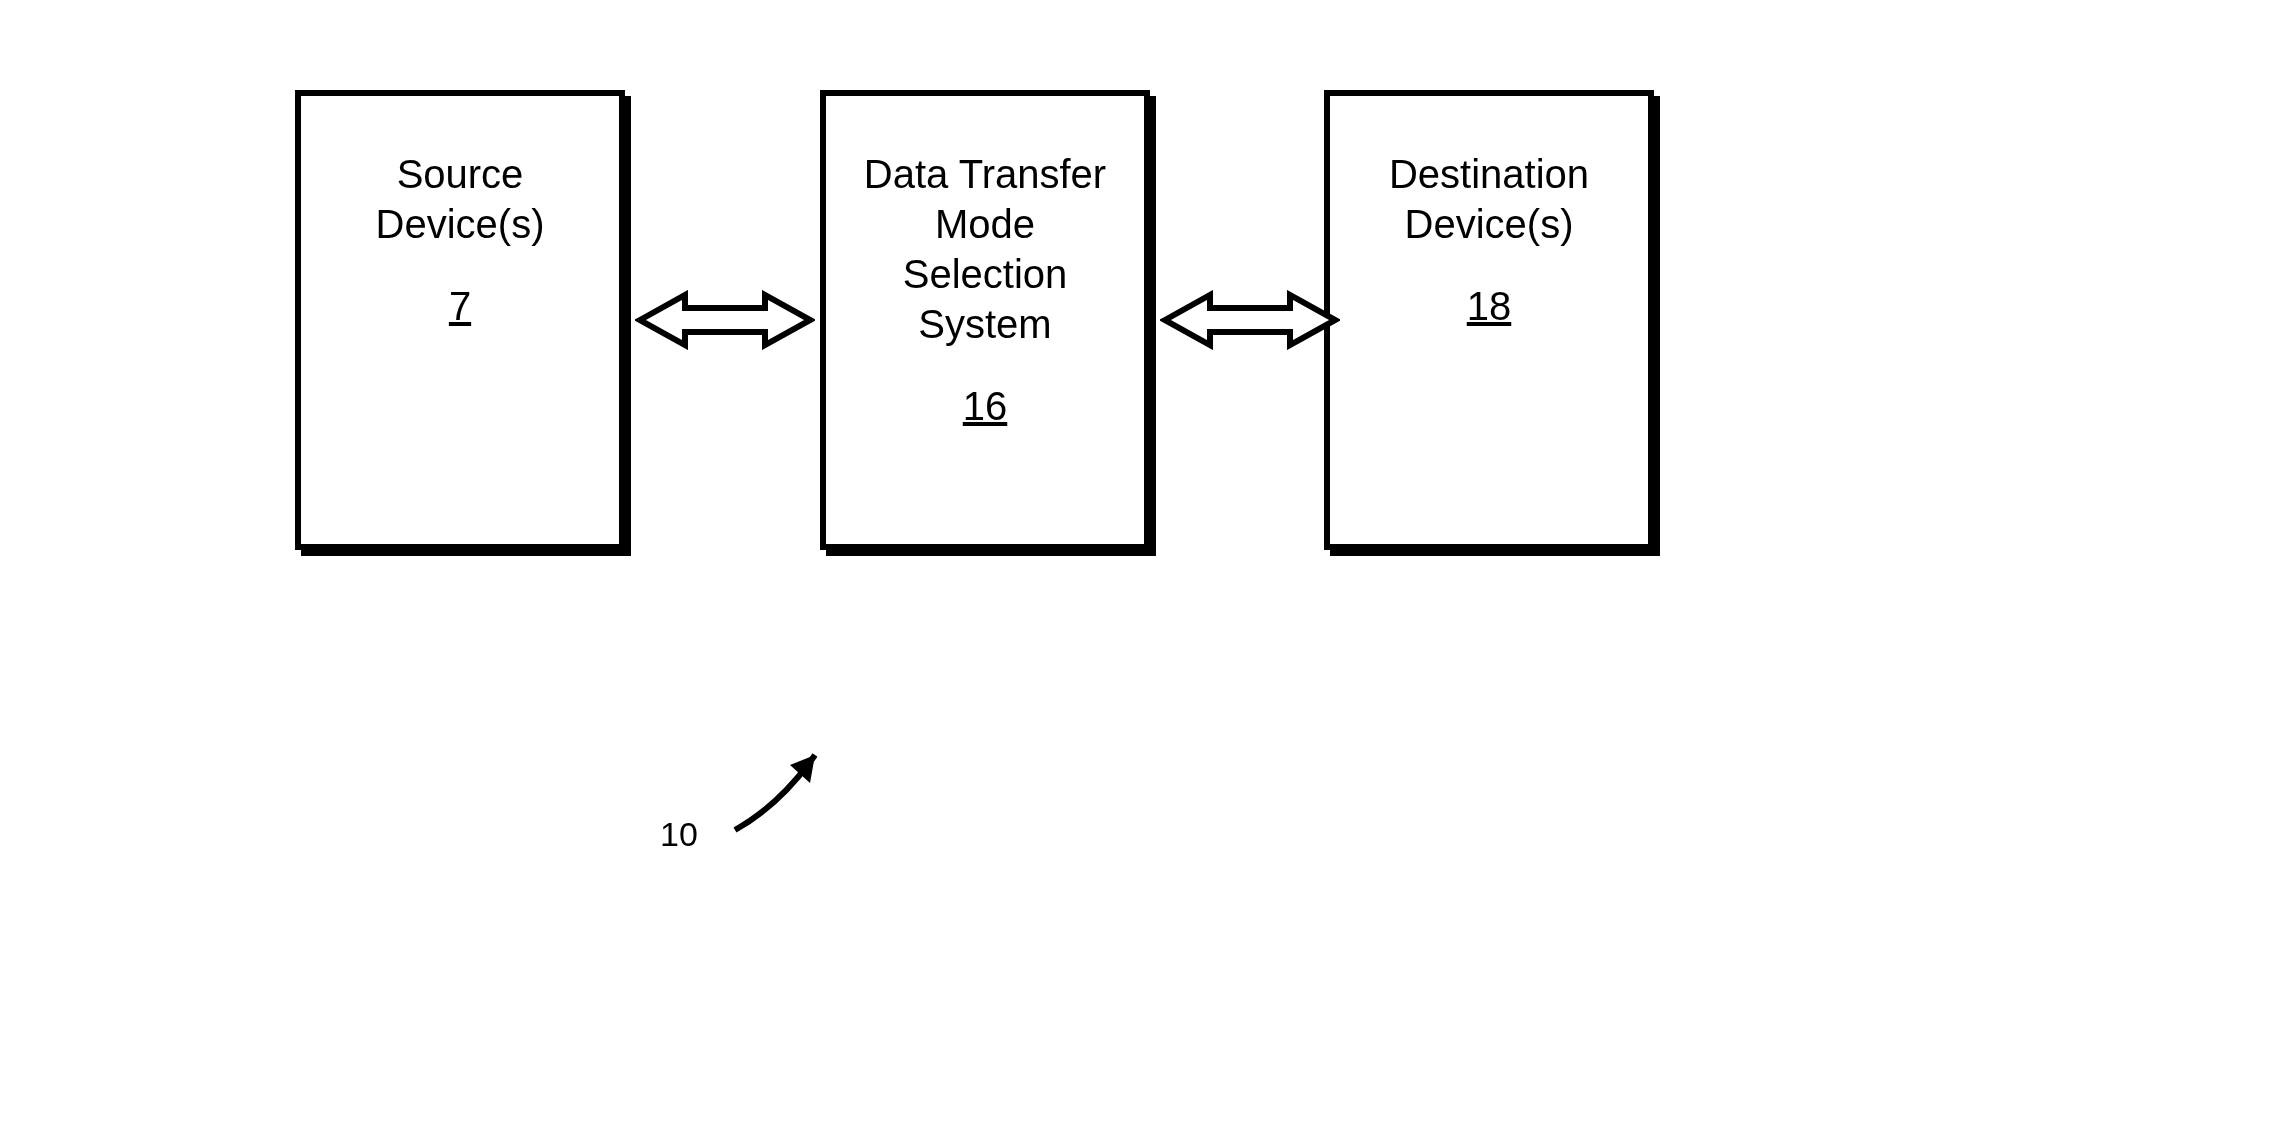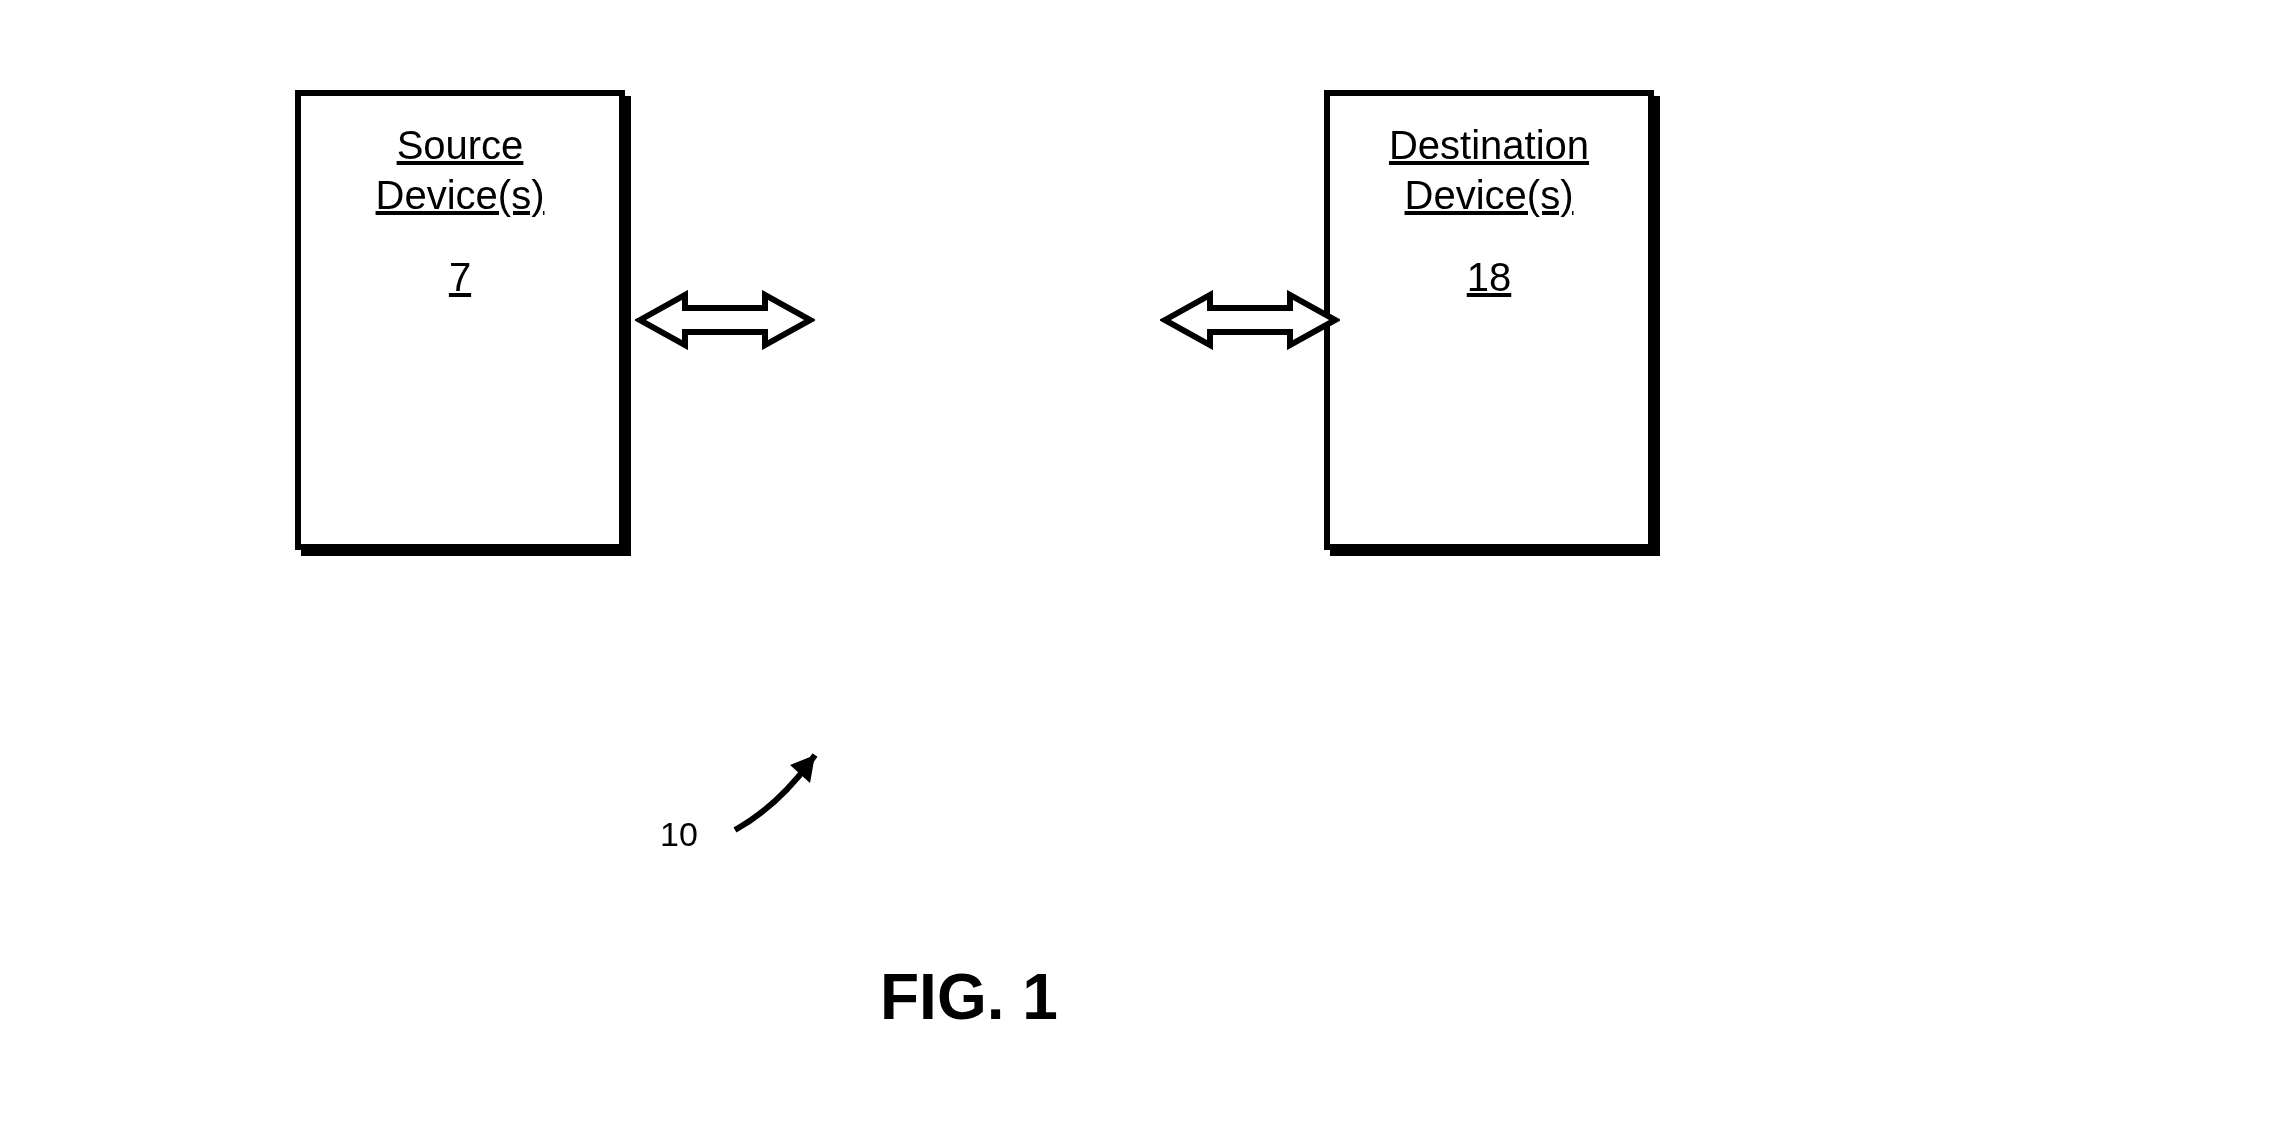--- a/index.html
+++ b/index.html
@@ -17,22 +17,21 @@
   .box {
     position: absolute;
     border: 6px solid #000;
     box-shadow: 6px 6px 0 #000;
     background: #fff;
     box-sizing: border-box;
     text-align: center;
   }
   .box-inner {
     width: 100%;
-    padding-top: 24px;
-    text-decoration: underline;
+    padding-top: 53px;
   }
   .box-title {
     font-size: 40px;
     line-height: 1.25;
     white-space: pre-line;
   }
   .box-ref {
     font-size: 40px;
     text-decoration: underline;
     margin-top: 35px;
@@ -60,20 +59,29 @@
 <div class="canvas">
 
   <div class="box" style="left:295px; top:90px; width:330px; height:460px;">
     <div class="box-inner">
       <div class="box-title">Source
 Device(s)</div>
       <span class="box-ref">7</span>
     </div>
   </div>
 
+  <div class="box" style="left:820px; top:90px; width:330px; height:460px;">
+    <div class="box-inner">
+      <div class="box-title">Data Transfer
+Mode
+Selection
+System</div>
+      <span class="box-ref">16</span>
+    </div>
+  </div>
 
   <div class="box" style="left:1324px; top:90px; width:330px; height:460px;">
     <div class="box-inner">
       <div class="box-title">Destination
 Device(s)</div>
       <span class="box-ref">18</span>
     </div>
   </div>
 
   <svg class="conn" style="left:635px; top:290px;" width="180" height="60" viewBox="0 0 180 60">
@@ -83,15 +91,14 @@
   <svg class="conn" style="left:1160px; top:290px;" width="180" height="60" viewBox="0 0 180 60">
     <polygon points="5,30 50,5 50,18 130,18 130,5 175,30 130,55 130,42 50,42 50,55" fill="#ffffff" stroke="#000000" stroke-width="6" stroke-linejoin="miter"></polygon>
   </svg>
 
   <svg class="ref-arrow" style="left:720px; top:735px;" width="120" height="110" viewBox="0 0 120 110">
     <path d="M15 95 Q 60 70 95 20" fill="none" stroke="#000" stroke-width="6"></path>
     <polygon points="95,20 70,30 90,48" fill="#000"></polygon>
   </svg>
   <div class="ref-num" style="left:660px; top:815px;">10</div>
 
-  <div class="fig-label" style="left:880px; top:960px;">FIG. 1</div>
 
 </div>
 
 </body></html>

